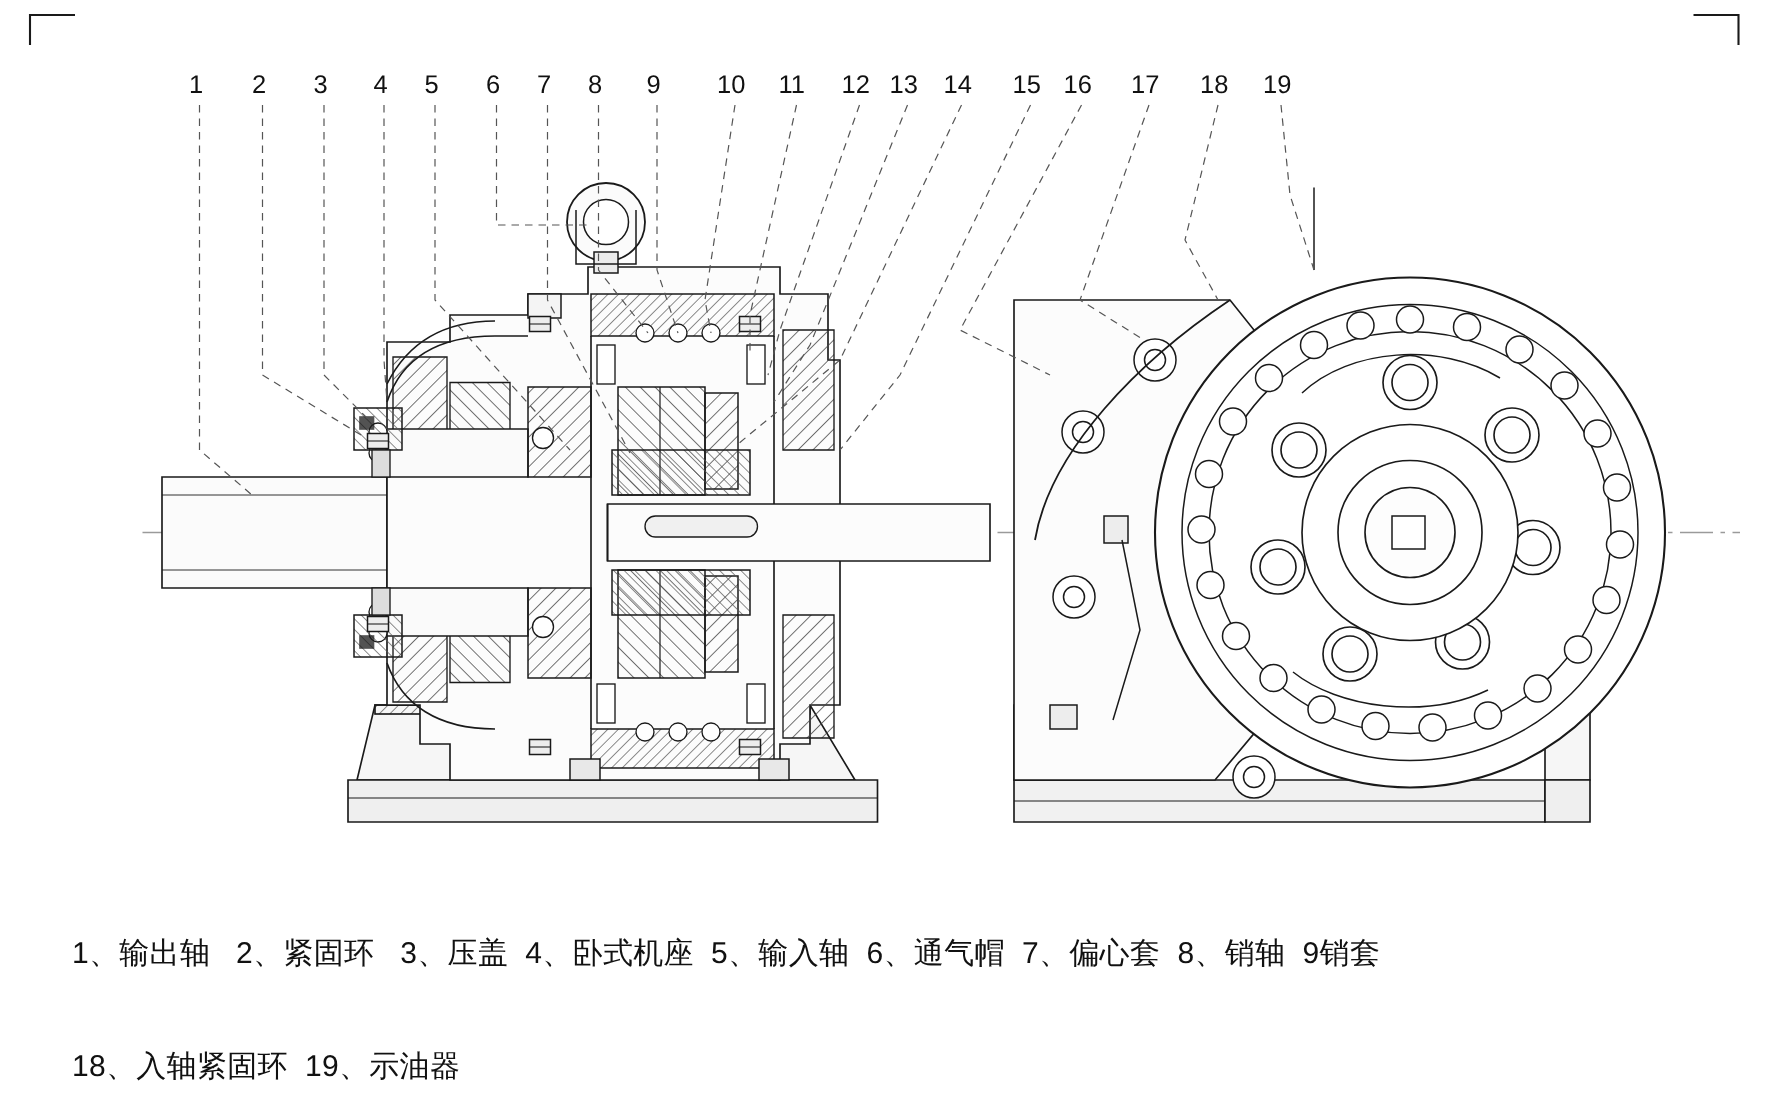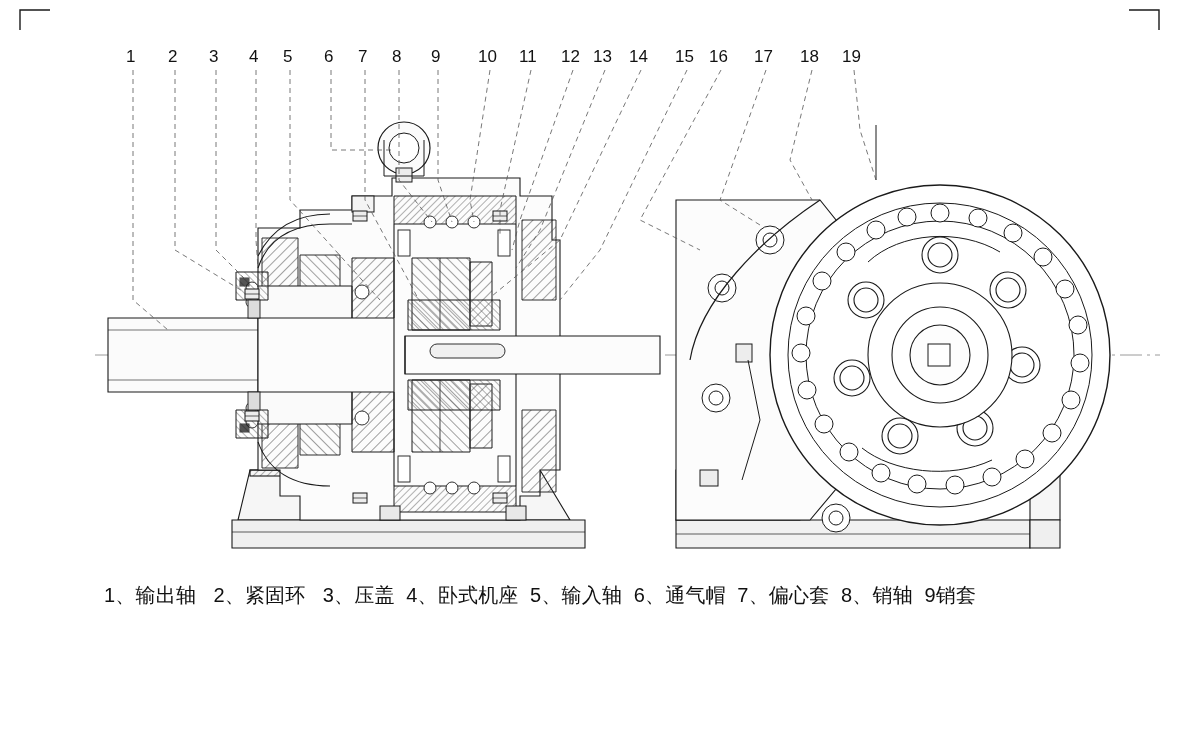--- a/index.html
+++ b/index.html
@@ -30,22 +30,23 @@
     position: absolute;
     left: 0;
     top: 578px;
     width: 1179px;
     color: #111;
   }
   .legend-line {
     font-size: 20px;
     line-height: 34px;
     white-space: pre;
-    padding-left: 104px;
+    padding-left: 48px;
     letter-spacing: 0.2px;
+    margin-top: 41px;
   }
   .callout-num {
     font-size: 17px;
     fill: #111;
     font-family: "Liberation Sans", sans-serif;
   }
 </style>
 </head>
 <body>
 
@@ -348,15 +349,16 @@
       <text class="callout-num" x="675" y="62">15</text>
       <text class="callout-num" x="709" y="62">16</text>
       <text class="callout-num" x="754" y="62">17</text>
       <text class="callout-num" x="800" y="62">18</text>
       <text class="callout-num" x="842" y="62">19</text>
     </g>
   </svg>
 
   <div class="legend">
     <div class="legend-line">1、输出轴   2、紧固环   3、压盖  4、卧式机座  5、输入轴  6、通气帽  7、偏心套  8、销轴  9销套</div>
+    <div class="legend-line">18、入轴紧固环  19、示油器</div>
   </div>
 
 </div>
 
 </body></html>

